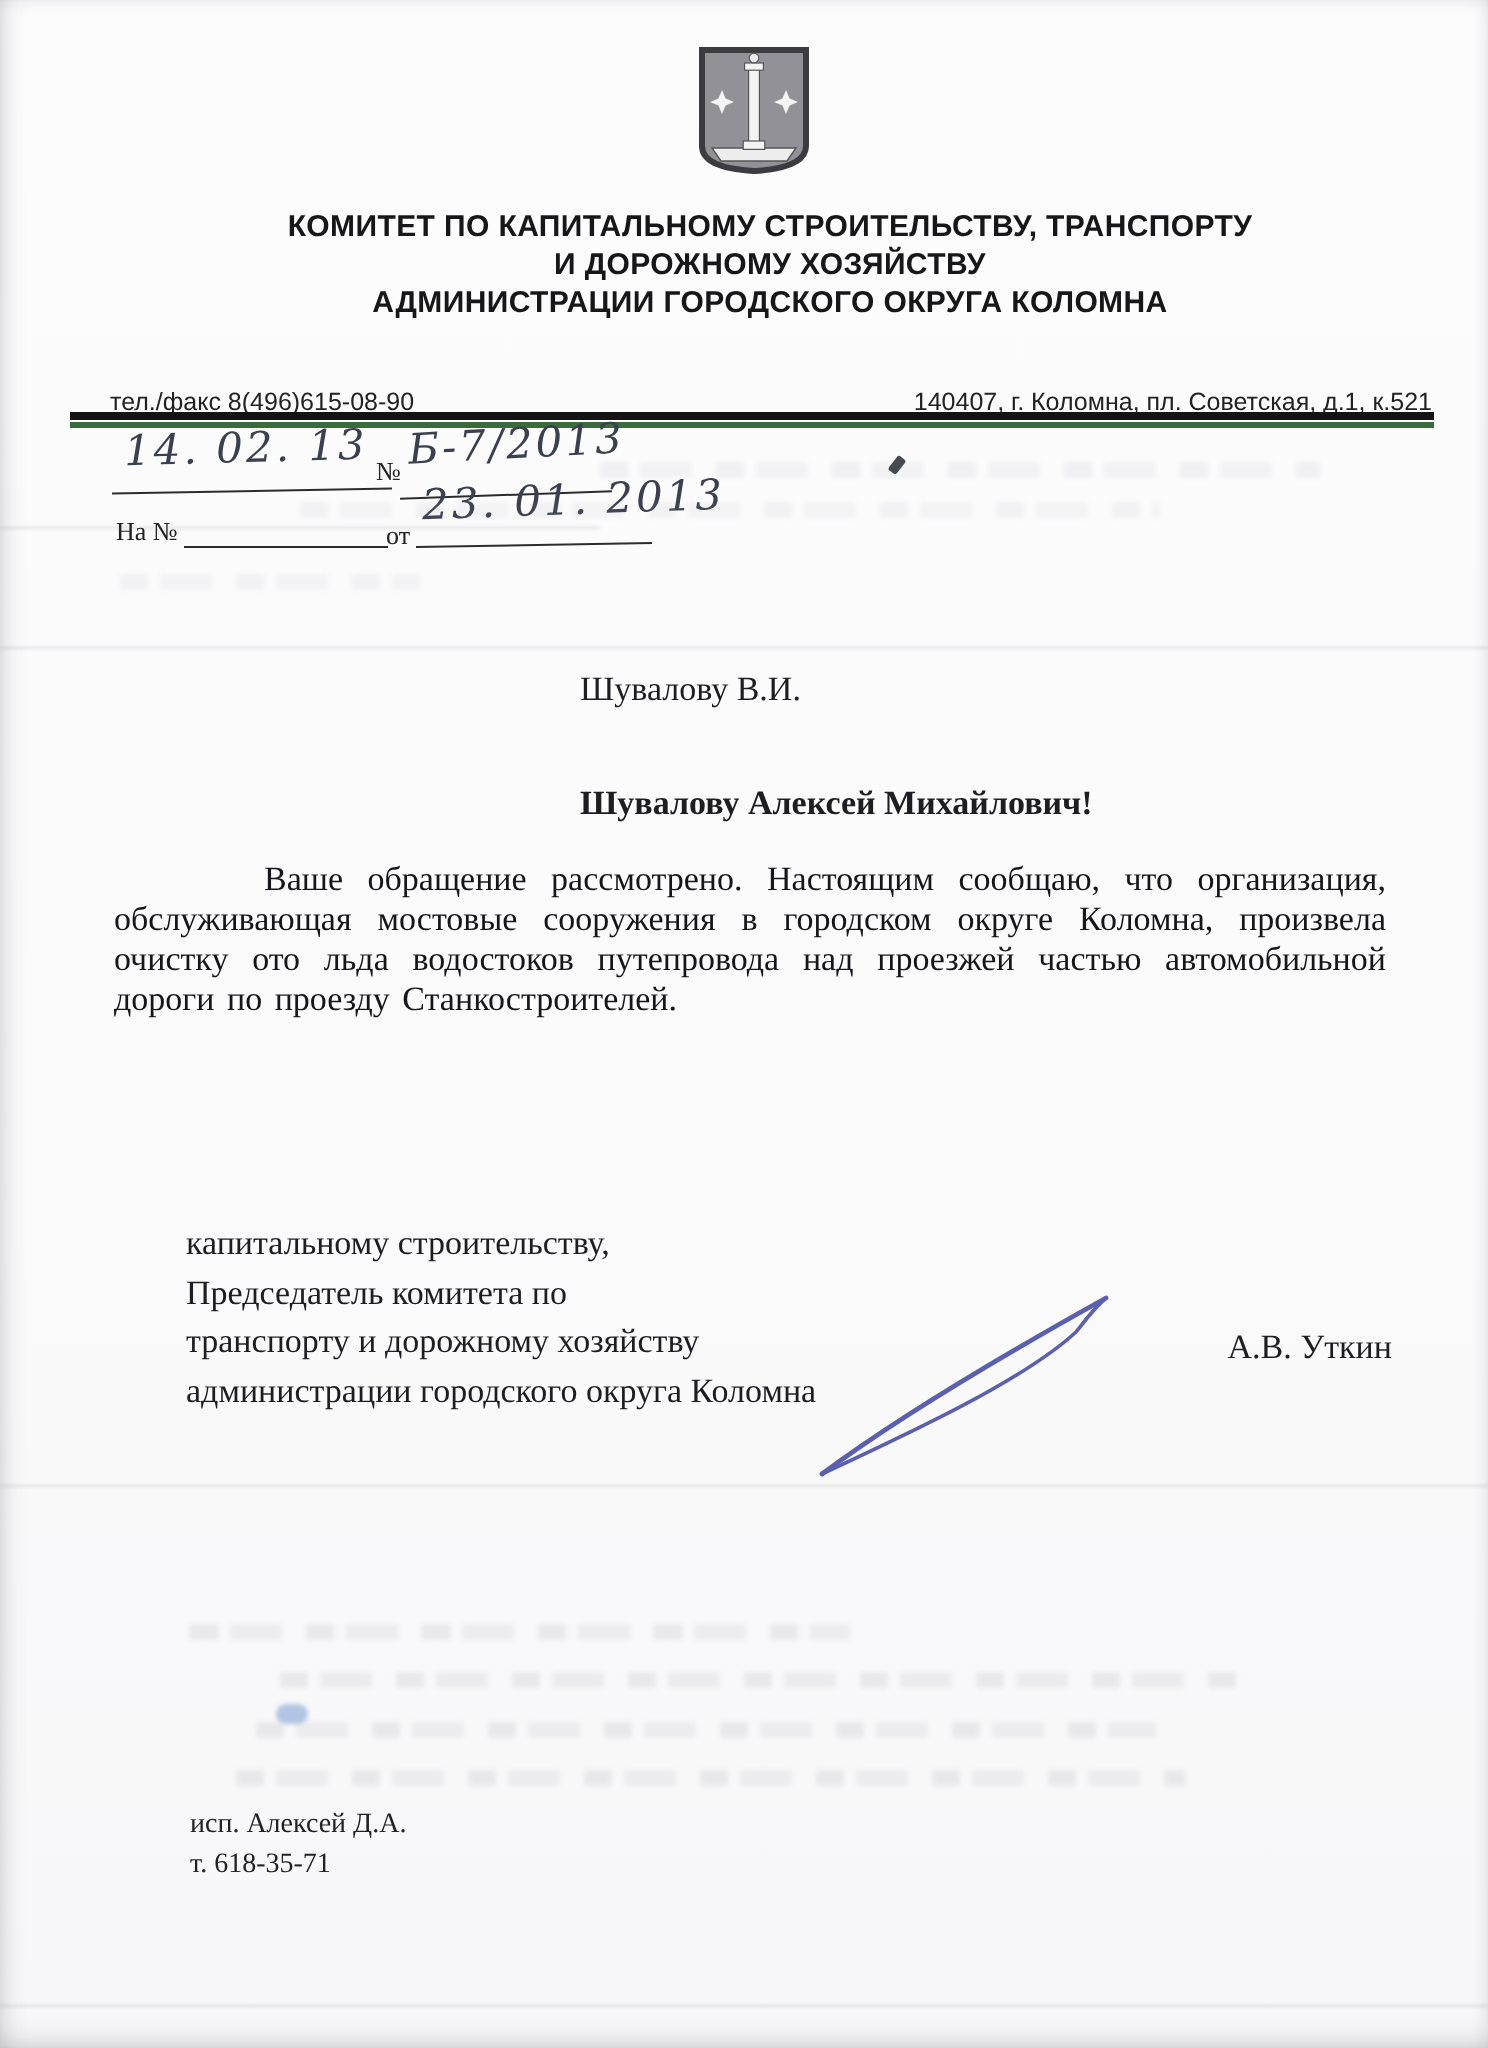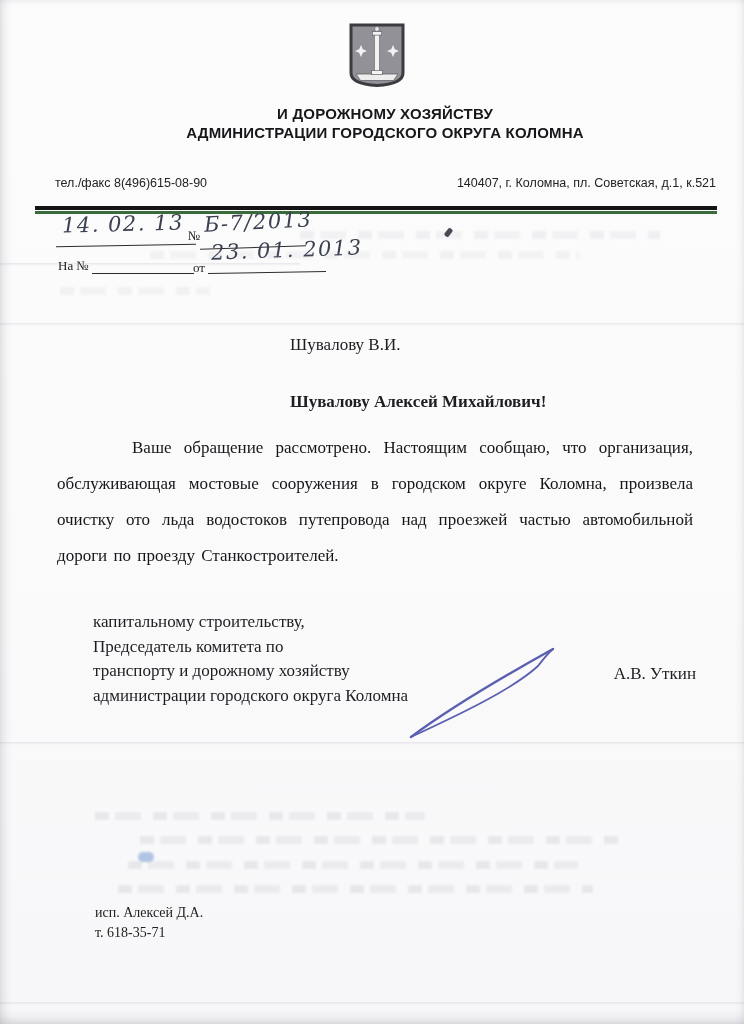--- a/index.html
+++ b/index.html
@@ -13,39 +13,39 @@
                inset 0 -12px 14px -11px rgba(60,60,75,.25),
                inset 0 7px 9px -7px rgba(60,60,75,.10);
   }
   
   .emblem{position:absolute;left:346px;top:21px;width:62px;height:68px;}
   
   .org-block{position:absolute;left:55px;top:104px;width:660px;text-align:center;
     font-family:"Liberation Sans", sans-serif;font-weight:bold;color:#17171a;}
   .org-line{font-size:15px;line-height:19px;letter-spacing:.2px;}
   .org-line-small{font-size:12.5px;line-height:16px;}
-  .contact-row{position:absolute;left:55px;top:176px;width:661px;display:flex;
+  .contact-row{position:absolute;left:55px;top:194px;width:661px;display:flex;
     justify-content:space-between;font-family:"Liberation Sans", sans-serif;
     font-size:12.5px;color:#222;}
   .rule-black{position:absolute;left:35px;top:206px;width:682px;height:4px;background:#141414;}
   .rule-green{position:absolute;left:35px;top:211px;width:682px;height:2.5px;background:#3a6b3a;}
   
   .hw{position:absolute;font-family:"DejaVu Serif", serif;font-style:italic;
     color:#3a4050;font-size:21px;letter-spacing:1.5px;white-space:nowrap;}
   .req-label{position:absolute;font-size:13px;color:#222;}
   .req-line{position:absolute;border-top:1.5px solid #2c2c2c;height:0;}
   
   .recipient{position:absolute;left:290px;top:266px;font-size:17px;line-height:25px;}
   .redaction{display:inline-block;width:205px;height:19px;background:#000;
     margin-left:5px;vertical-align:-3px;}
   .addressee{position:absolute;left:290px;top:332px;font-size:17px;line-height:25px;}
   .salutation{position:absolute;left:290px;top:392px;font-size:17px;font-weight:bold;}
   
   .body-par{position:absolute;left:57px;top:430px;width:636px;font-size:17px;
-    line-height:36px;text-align:justify;text-indent:75px;word-spacing:2px;color:#16161a;}
+    line-height:20px;text-align:justify;text-indent:75px;word-spacing:2px;color:#16161a;}
   
   .sig-block{position:absolute;left:93px;top:610px;font-size:17px;line-height:24.5px;}
   .sig-name{position:absolute;right:48px;top:664px;font-size:17px;}
   .sig-svg{position:absolute;left:388px;top:638px;width:182px;height:110px;}
   
   .footer{position:absolute;left:95px;top:903px;font-size:14px;line-height:20px;color:#222;}
   
   .ghost{position:absolute;height:8px;filter:blur(1.2px);opacity:.42;
     background:repeating-linear-gradient(90deg, rgba(148,148,160,.38) 0 14px,
       transparent 14px 20px, rgba(148,148,160,.30) 20px 46px, transparent 46px 58px);}
@@ -65,20 +65,21 @@
     <path d="M10,53 L52,53 L47.5,59.5 L14.5,59.5 Z" fill="#ededee" stroke="#55555a" stroke-width="0.7"></path>
     <rect x="28.3" y="13.5" width="5.4" height="37" fill="#f3f3f4" stroke="#55555a" stroke-width="0.6"></rect>
     <rect x="26.3" y="10.5" width="9.4" height="3.6" fill="#f3f3f4" stroke="#55555a" stroke-width="0.6"></rect>
     <rect x="25.6" y="49.5" width="10.8" height="4.2" fill="#f3f3f4" stroke="#55555a" stroke-width="0.6"></rect>
     <circle cx="31" cy="8" r="2.4" fill="#e9e9ea" stroke="#55555a" stroke-width="0.6"></circle>
     <polygon points="15,24 16.8,28.2 21,30 16.8,31.8 15,36 13.2,31.8 9,30 13.2,28.2" fill="#f3f3f4"></polygon>
     <polygon points="47,24 48.8,28.2 53,30 48.8,31.8 47,36 45.2,31.8 41,30 45.2,28.2" fill="#f3f3f4"></polygon>
   </svg>
 
   <div class="org-block">
+    <div class="org-line">КОМИТЕТ ПО КАПИТАЛЬНОМУ СТРОИТЕЛЬСТВУ, ТРАНСПОРТУ</div>
     <div class="org-line">И ДОРОЖНОМУ ХОЗЯЙСТВУ</div>
     <div class="org-line">АДМИНИСТРАЦИИ ГОРОДСКОГО ОКРУГА КОЛОМНА</div>
   </div>
 
   <div class="contact-row">
     <span>тел./факс 8(496)615-08-90</span>
     <span>140407, г. Коломна, пл. Советская, д.1, к.521</span>
   </div>
   <div class="rule-black"></div>
   <div class="rule-green"></div>

